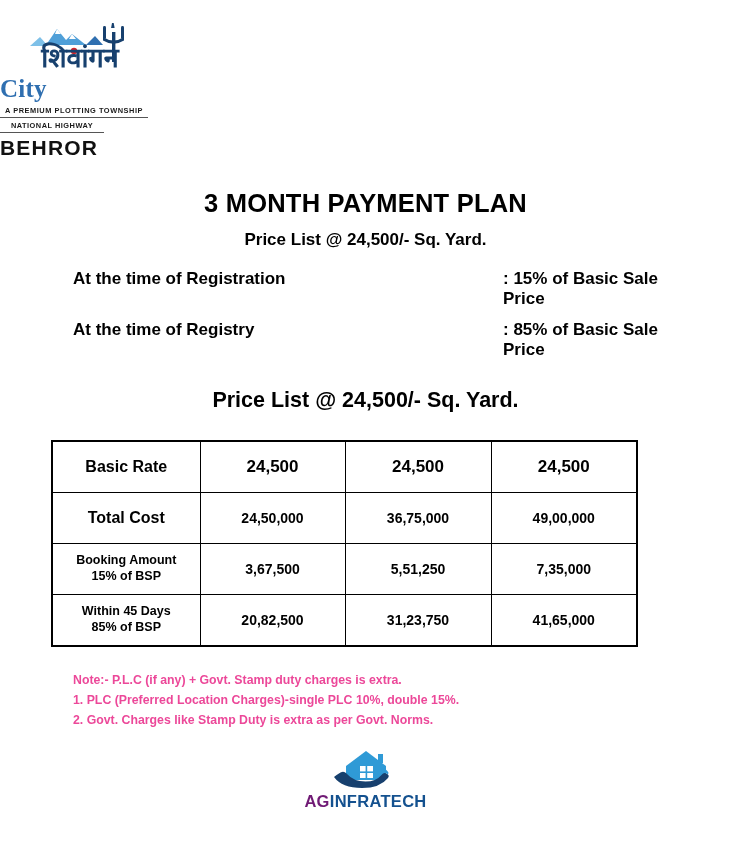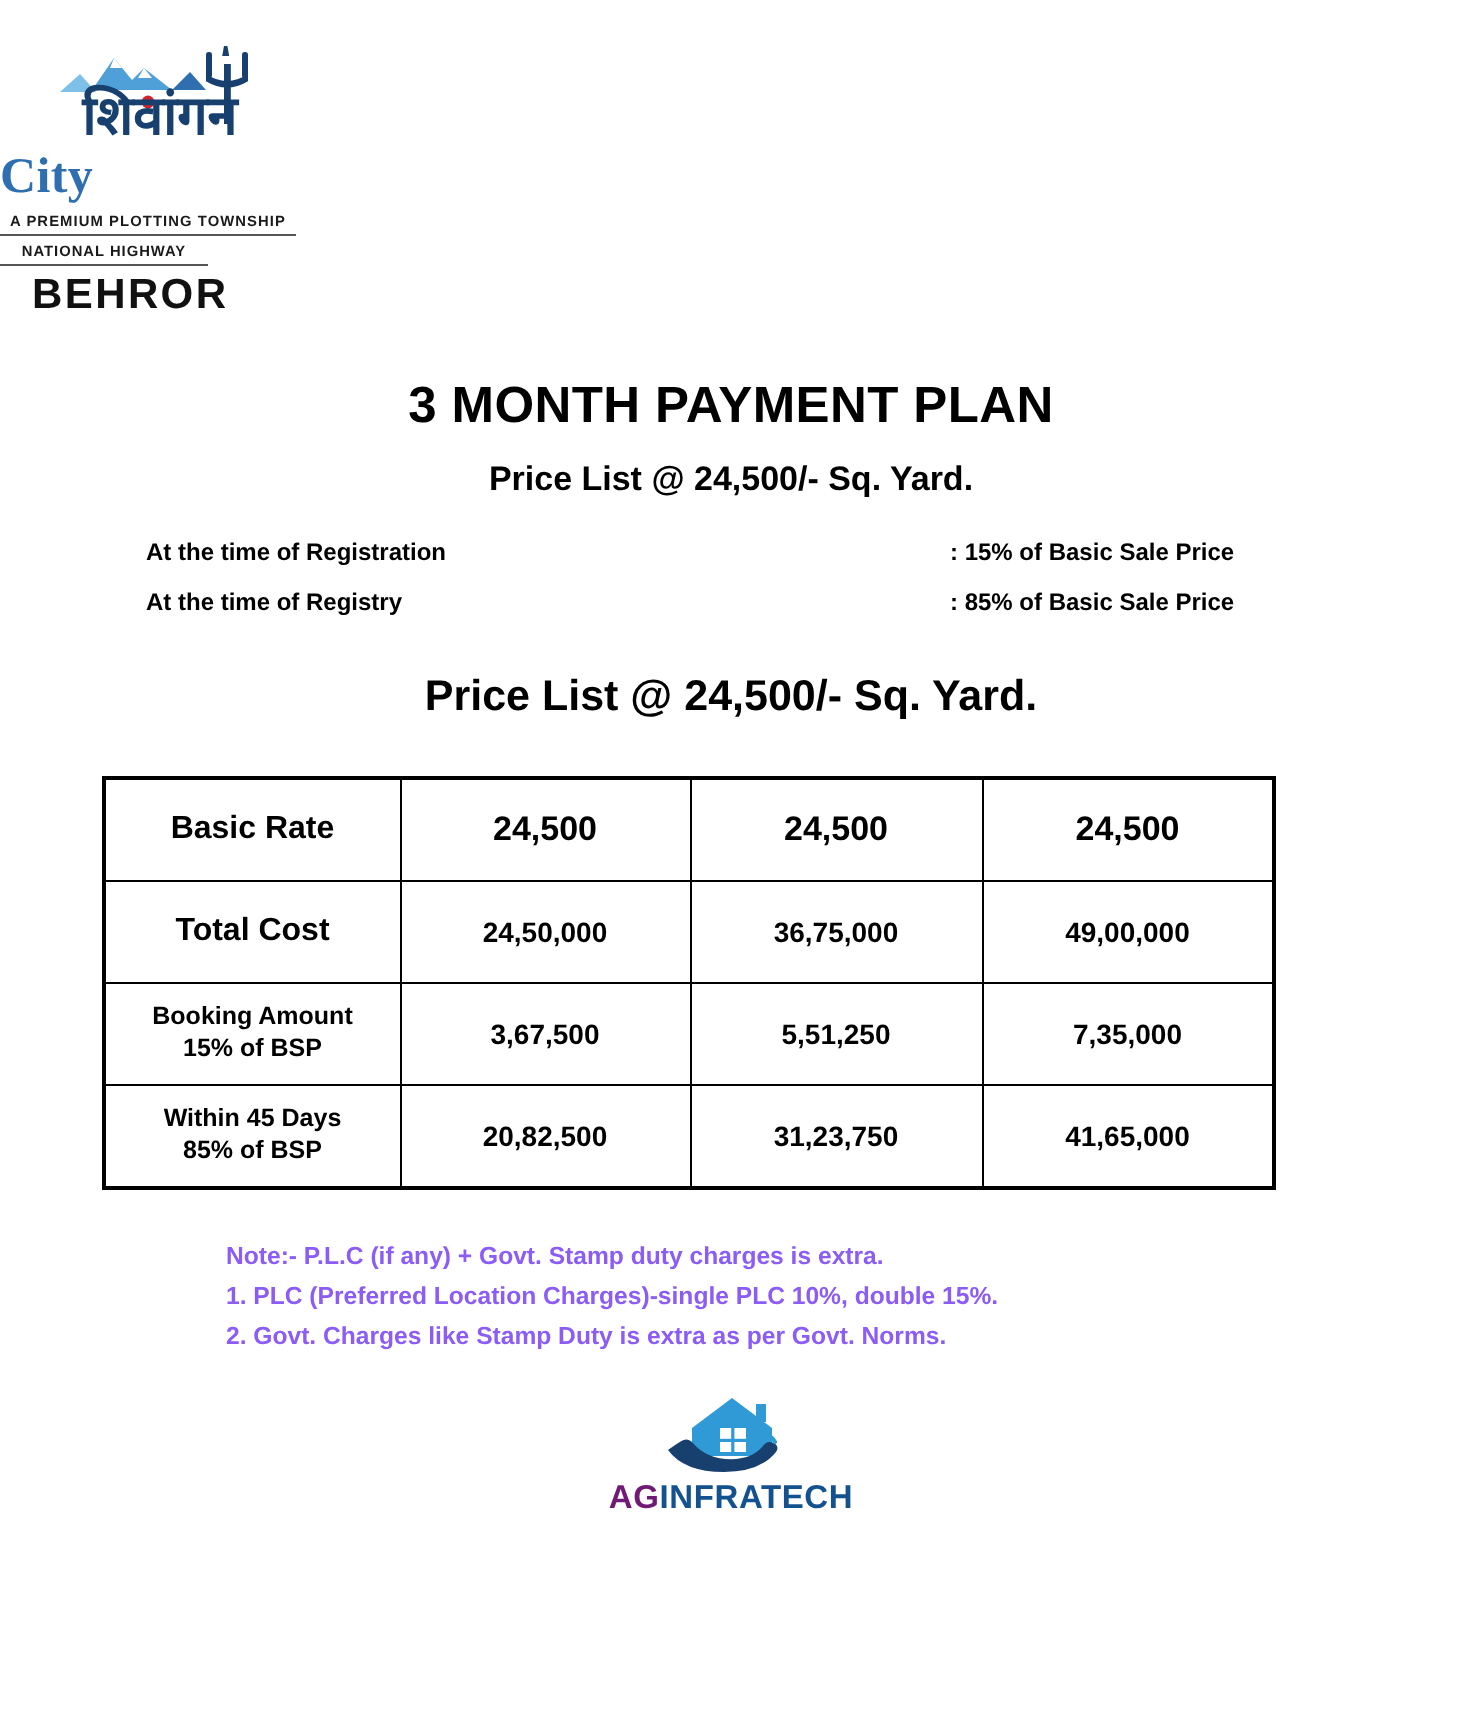--- a/index.html
+++ b/index.html
@@ -60,21 +60,20 @@
     padding-bottom: 2px;
     width: 104px;
     text-align: center;
   }
   .brand-behror {
     font-size: 21px;
     font-weight: bold;
     letter-spacing: 1.2px;
     color: #111;
     margin-top: 3px;
-    margin-left: 16px;
   }
 
   
   .main-title {
     text-align: center;
     font-size: 25.5px;
     font-weight: bold;
     letter-spacing: .2px;
     margin-top: 29px;
     color: #000;
@@ -88,23 +87,24 @@
   }
 
   
   .terms {
     margin-top: 19px;
     padding: 0 73px 0 73px;
   }
   .term-row {
     display: flex;
     align-items: baseline;
-    font-size: 12px;
+    font-size: 17px;
     font-weight: bold;
     margin-bottom: 11px;
+    gap: 28px;
   }
   .term-label { width: 402px; }
   .term-value { flex: 1; }
 
   
   .price-heading {
     text-align: center;
     font-size: 21.5px;
     font-weight: bold;
     margin-top: 28px;
@@ -135,25 +135,25 @@
     padding: 2px 4px;
   }
   td.row-head { font-size: 16px; }
   td.row-head.small { font-size: 12.5px; line-height: 1.25; }
   td.cell-val { font-size: 17px; }
   td.cell-val.lg { font-size: 14px; }
 
   
   .notes {
     margin-top: 24px;
-    padding-left: 113px;
+    padding-left: 73px;
     font-size: 12.3px;
     font-weight: bold;
     line-height: 1.62;
-    color: #8b5cf6;
+    color: #ec4899;
   }
 
   
   .footer {
     margin-top: 18px;
     display: flex;
     flex-direction: column;
     align-items: center;
   }
   .ag-mark { width: 92px; height: 42px; }

